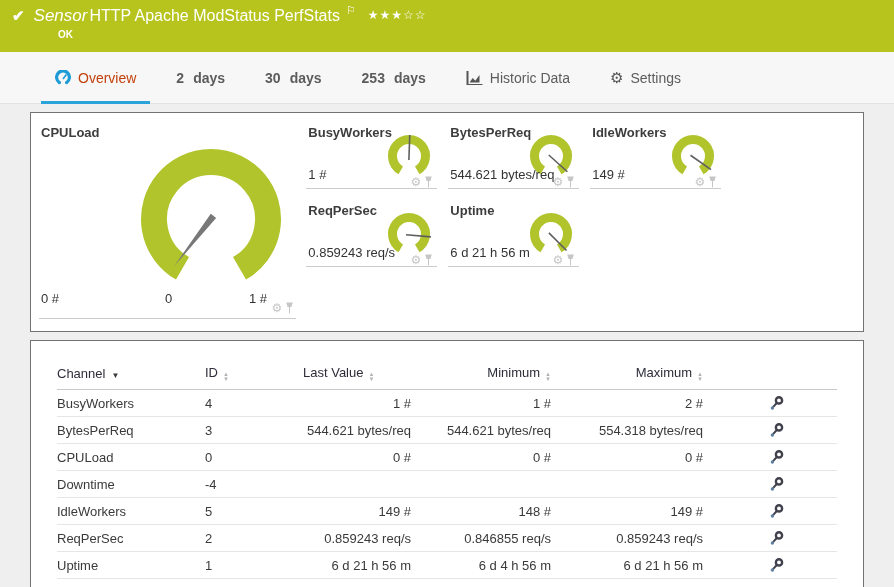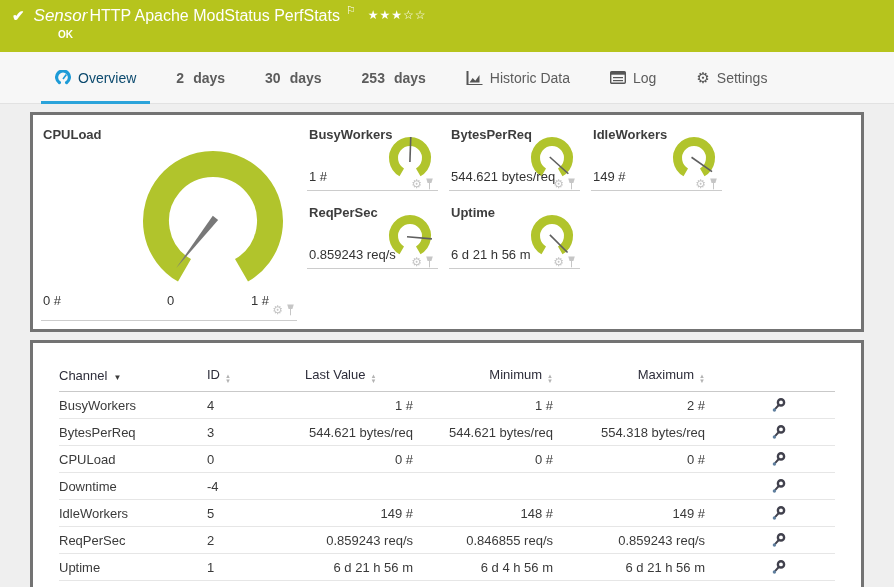--- a/index.html
+++ b/index.html
@@ -16,27 +16,27 @@
   .stars { font-size: 12px; margin-left: 12px; letter-spacing: 1px; position: relative; top: -2px; }
   .status-line { font-size: 10px; font-weight: bold; margin: 3px 0 0 46px; }
 
   
   .tabs { background: #f7f7f7; height: 52px; border-bottom: 1px solid #e2e2e2;
           display: flex; align-items: stretch; padding-left: 41px; }
   .tab { display: flex; align-items: center; gap: 7px; padding: 0 14px; margin-right: 12px;
          font-size: 14px; color: #5c5c5c; position: relative; cursor: pointer; white-space: nowrap; }
   .tab b { font-weight: bold; }
   .tab .days { margin-left: 2px; font-weight: bold; }
-  .tab.active { color: #0c4a6e; }
+  .tab.active { color: #c2410c; }
   .tab.active::after { content: ""; position: absolute; left: 0; right: 0; bottom: -1px; height: 3px; background: #2aa3da; }
   .tab svg { display: block; }
   .tab .gear-glyph { font-size: 15px; color: #555; }
 
   
-  .panel { background: #fff; border: 3px solid #737373; margin: 8px 30px 0 30px; }
+  .panel { background: #fff; border: 1px solid #737373; margin: 8px 30px 0 30px; }
   .gauges-panel { height: 220px; padding: 12px 8px 0 8px; display: flex; }
 
   
   .gauge-unit { position: relative; border-bottom: 1px solid #ccc; }
   .g-label { position: absolute; top: 0; left: 2px; font-size: 13px; font-weight: 600; color: #3d3d3d; }
   .g-value { position: absolute; bottom: 6px; left: 2px; font-size: 13px; color: #333; }
   .g-icons { position: absolute; bottom: 0; right: 2px; display: flex; align-items: center; gap: 3px; }
   .g-gear { font-size: 12px; color: #c6c6c6; line-height: 12px; }
   .big-unit { width: 272px; height: 194px; margin-right: 10px; }
   .big-unit .g-value { bottom: 12px; }
@@ -100,29 +100,20 @@
   <div class="tab">
     <b>253</b>
       <span class="days">days</span>
   </div>
   <div class="tab">
     <svg width="17" height="14" viewBox="0 0 17 14">
       <path d="M1 0 v14 h-0 M0.5 0 h2 v13 h14 v1 h-16 z" fill="#555"></path>
       <path d="M3.5 11.5 l3.2-4.4 2.6 2.6 4.2-5.6 v7.4 z" fill="#555"></path>
     </svg>
     <span>Historic Data</span>
-  </div>
-  <div class="tab">
-    <svg width="16" height="13" viewBox="0 0 16 13">
-      <rect x="0.7" y="0.7" width="14.6" height="11.6" rx="1" fill="none" stroke="#555" stroke-width="1.4"></rect>
-      <rect x="0.7" y="0.7" width="14.6" height="3" fill="#555"></rect>
-      <line x1="3" y1="6.6" x2="13" y2="6.6" stroke="#555" stroke-width="1.2"></line>
-      <line x1="3" y1="9.6" x2="13" y2="9.6" stroke="#555" stroke-width="1.2"></line>
-    </svg>
-    <span>Log</span>
   </div>
   <div class="tab">
     <span class="gear-glyph">⚙</span>
     <span>Settings</span>
   </div>
 </nav>
 
 <section class="panel gauges-panel">
 
   <div class="gauge-unit big-unit">

